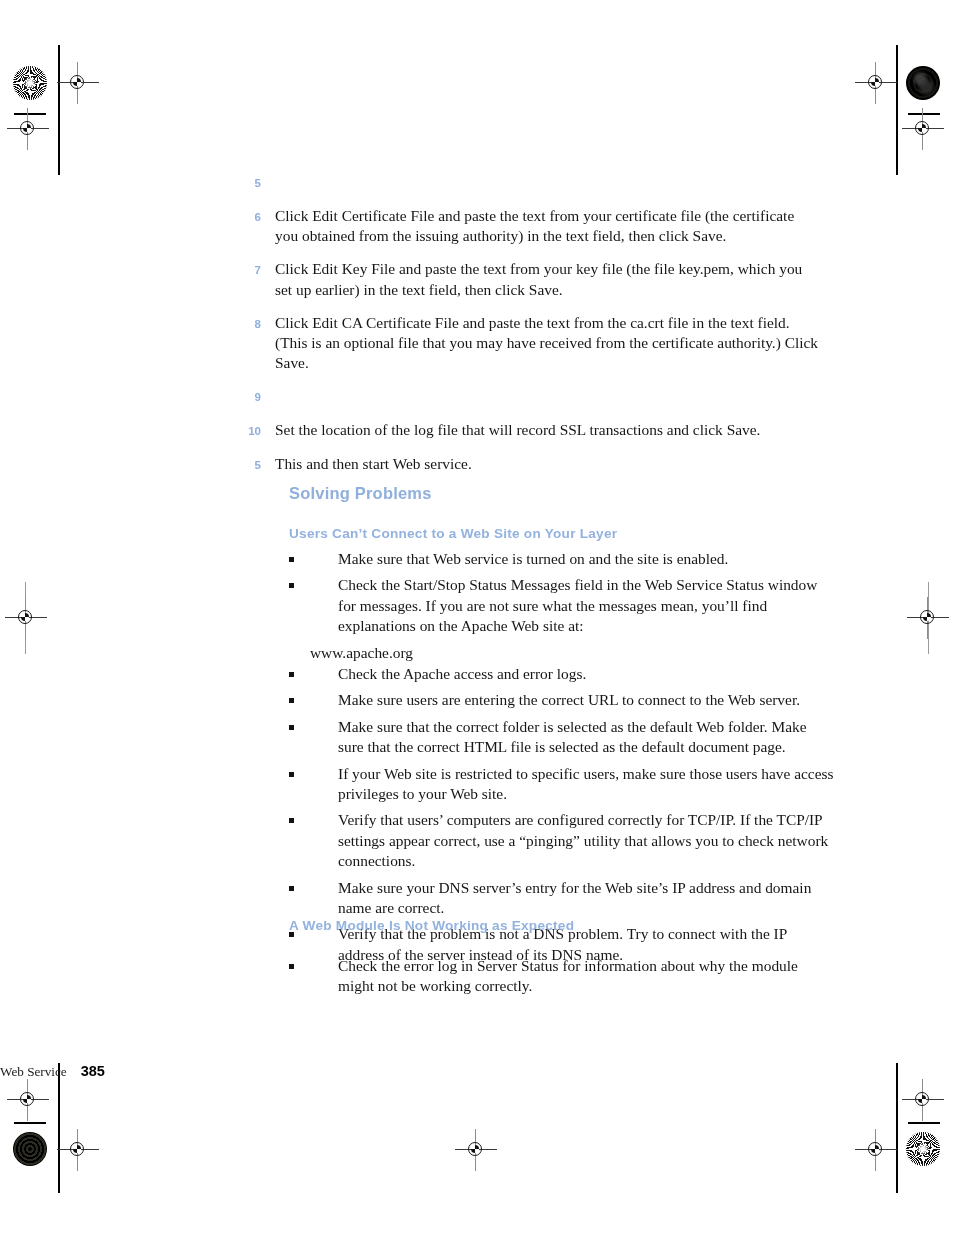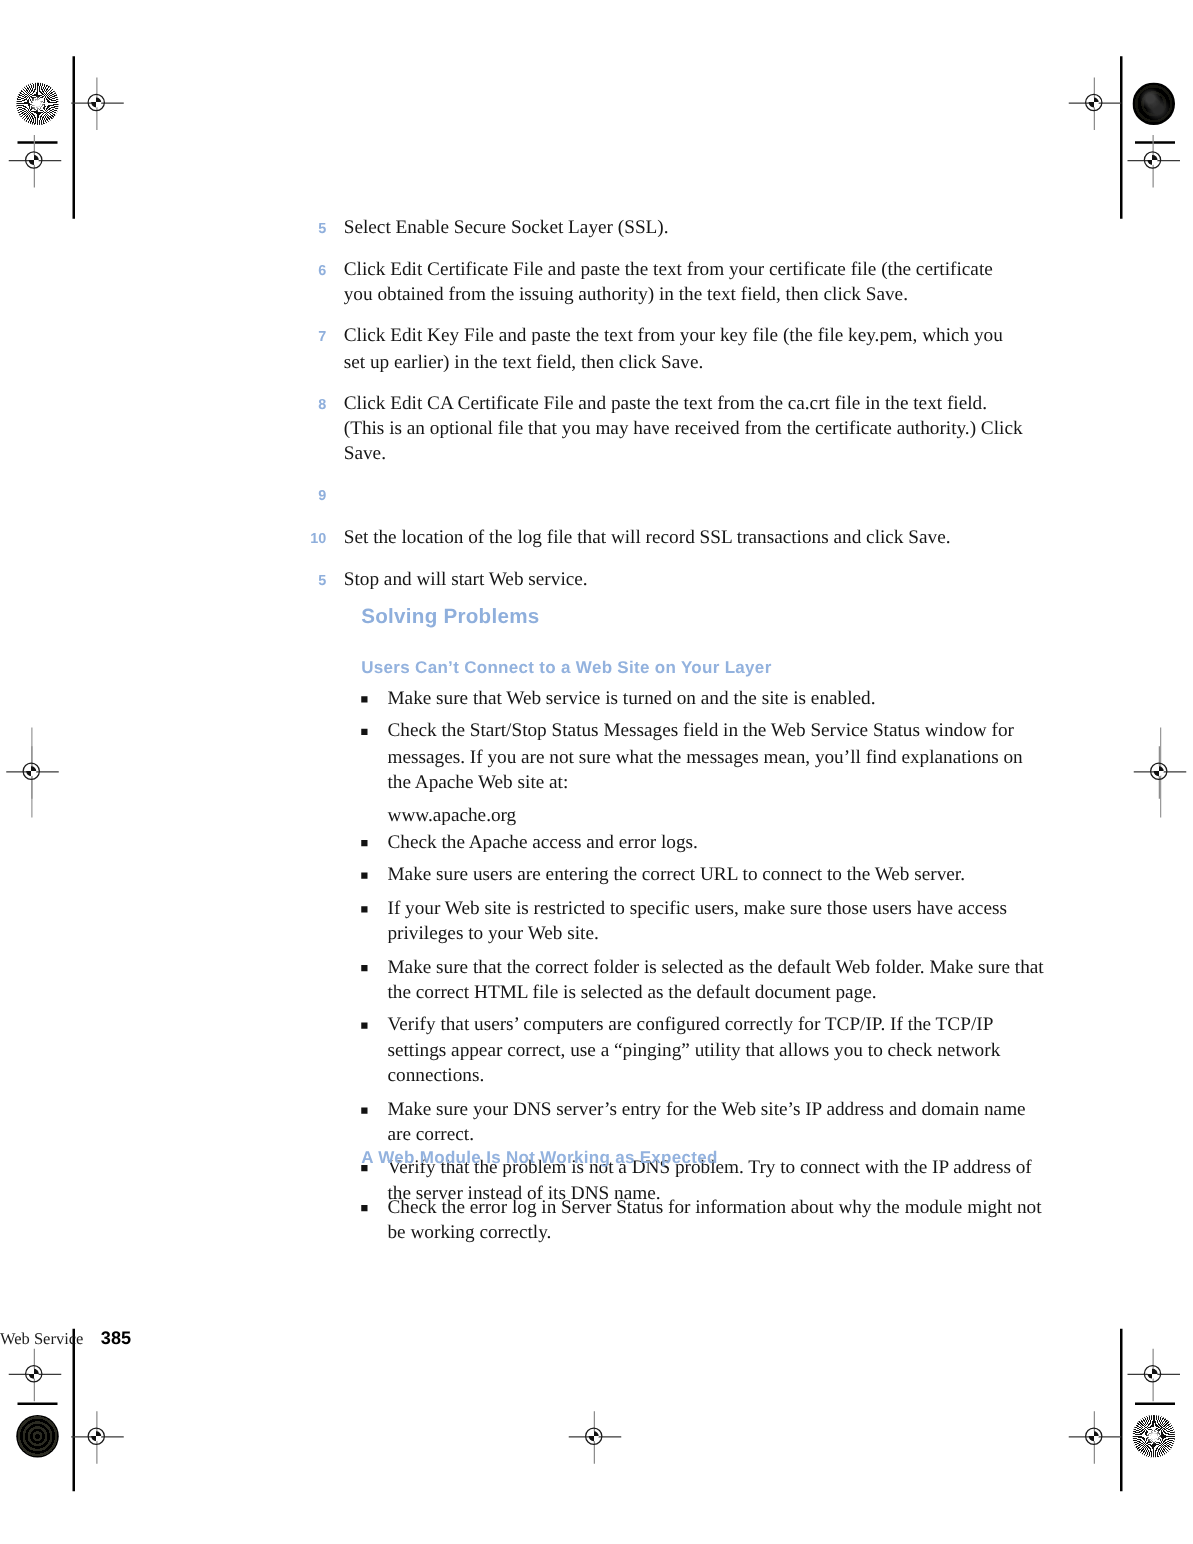--- a/index.html
+++ b/index.html
@@ -149,20 +149,21 @@
 
   
   .bullets {
     position: absolute;
     left: 289px;
     width: 546px;
   }
   .bullet {
     display: flex;
     margin-bottom: 6px;
+    gap: 28px;
   }
   .bullet-mark {
     flex: 0 0 21px;
     width: 21px;
     padding-top: 8px;
     box-sizing: border-box;
   }
   .bullet-mark i {
     display: block;
     width: 5px;
@@ -295,21 +296,20 @@
         <div class="core"></div>
     </div>
   </div>
 
   <div class="content">
 
     <div class="steps">
 
       <div class="step">
         <div class="step-num">5</div>
-        <div class="step-text">Select Enable Secure Socket Layer (SSL).</div>
       </div>
 
       <div class="step">
         <div class="step-num">6</div>
         <div class="step-text">Click Edit Certificate File and paste the text from your certificate file (the certificate you obtained from the issuing authority) in the text field, then click Save.</div>
       </div>
 
       <div class="step">
         <div class="step-num">7</div>
         <div class="step-text">Click Edit Key File and paste the text from your key file (the file key.pem, which you set up earlier) in the text field, then click Save.</div>
@@ -324,21 +324,21 @@
         <div class="step-num">9</div>
       </div>
 
       <div class="step">
         <div class="step-num">10</div>
         <div class="step-text">Set the location of the log file that will record SSL transactions and click Save.</div>
       </div>
 
       <div class="step">
         <div class="step-num">5</div>
-        <div class="step-text">Stop and will start Web service.</div>
+        <div class="step-text">This and then start Web service.</div>
       </div>
 
     </div>
 
     <div class="h1" style="top:484px;">Solving Problems</div>
 
     <div class="h2" style="top:526px;">Users Can’t Connect to a Web Site on Your Layer</div>
 
     <div class="bullets" style="top:549px;">
       <div class="bullet">
@@ -366,27 +366,27 @@
       <div class="bullet">
         <div class="bullet-mark">
             <i></i>
           </div>
         <div class="bullet-text">Make sure users are entering the correct URL to connect to the Web server.</div>
       </div>
       <div class="bullet">
         <div class="bullet-mark">
             <i></i>
           </div>
+        <div class="bullet-text">Make sure that the correct folder is selected as the default Web folder. Make sure that the correct HTML file is selected as the default document page.</div>
+      </div>
+      <div class="bullet">
+        <div class="bullet-mark">
+            <i></i>
+          </div>
         <div class="bullet-text">If your Web site is restricted to specific users, make sure those users have access privileges to your Web site.</div>
-      </div>
-      <div class="bullet">
-        <div class="bullet-mark">
-            <i></i>
-          </div>
-        <div class="bullet-text">Make sure that the correct folder is selected as the default Web folder. Make sure that the correct HTML file is selected as the default document page.</div>
       </div>
       <div class="bullet">
         <div class="bullet-mark">
             <i></i>
           </div>
         <div class="bullet-text">Verify that users’ computers are configured correctly for TCP/IP. If the TCP/IP settings appear correct, use a “pinging” utility that allows you to check network connections.</div>
       </div>
       <div class="bullet">
         <div class="bullet-mark">
             <i></i>

